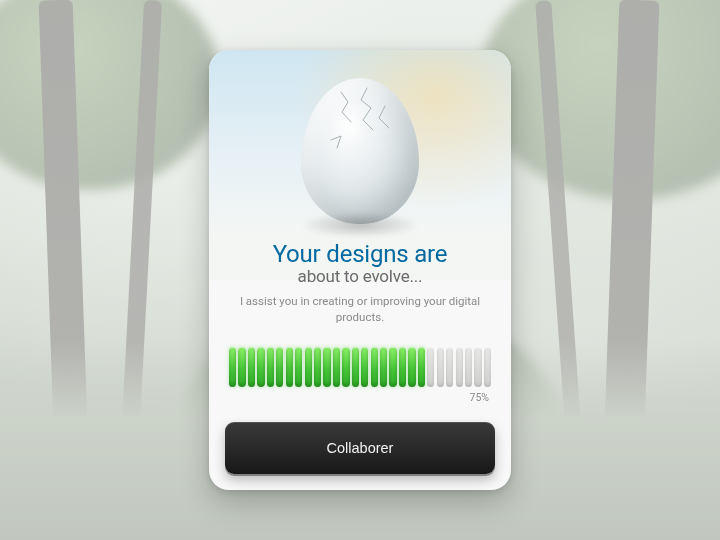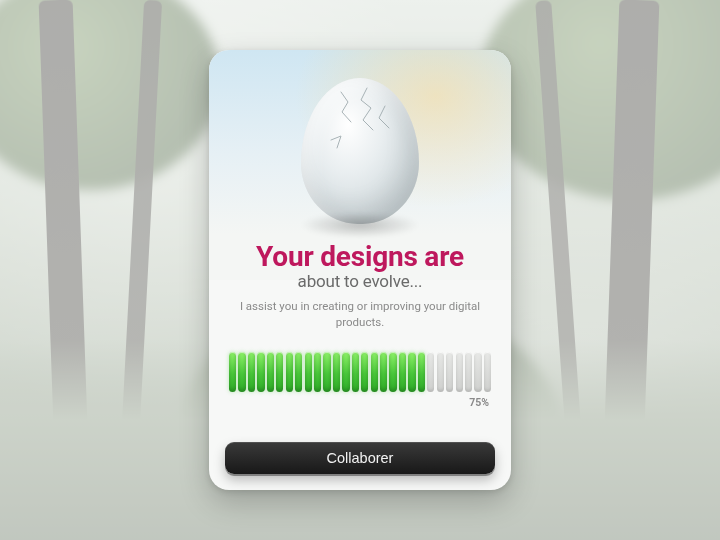--- a/index.html
+++ b/index.html
@@ -54,32 +54,32 @@
     position:relative;
   }
   .egg svg{position:absolute; inset:0;}
   .egg-shadow{
     position:absolute; left:50%; transform:translateX(-50%);
     bottom:-14px; width:120px; height:26px; border-radius:50%;
     background: radial-gradient(ellipse at center, rgba(0,0,0,0.22), rgba(0,0,0,0) 70%);
     filter:blur(2px);
   }
   .headline{ position:relative; text-align:center; margin-top:16px; padding:0 16px; }
-  .h1a{ font-size:28px; font-weight:700; letter-spacing:-0.2px; color:#be185d; }
+  .h1a{ font-size:24px; font-weight:400; letter-spacing:-0.2px; color:#0369a1; }
   .h1b{ font-size:17px; font-weight:400; letter-spacing:-0.2px; color:#6b6b6b; margin-top:-2px;}
   .sub{ font-size:11.5px; color:#8a8a8a; text-align:center; margin-top:8px; padding:0 30px; line-height:1.35;}
   
   .progress{ position:relative; margin:22px 20px 0; height:40px; display:flex; gap:2.2px; align-items:stretch; }
   .seg{ flex:1; border-radius:4px; background:linear-gradient(180deg,#e7e8e6,#cfd0ce); box-shadow: inset 0 1px 0 rgba(255,255,255,.7), inset 0 -2px 3px rgba(0,0,0,.12);}
   .seg.on{ background:linear-gradient(180deg,#8ff66a,#49c93a 55%,#2fae28); box-shadow: inset 0 1px 0 rgba(255,255,255,.55), inset 0 -2px 4px rgba(0,0,0,.25), 0 0 4px rgba(60,200,50,.35);}
   .pct{ position:absolute; right:22px; margin-top:4px; font-size:10.5px; color:#8a8a8a;}
-  .pct-row{position:relative; height:16px;font-weight:bold;}
+  .pct-row{position:relative; height:16px;}
   
   .cta{
-    margin:4px 16px 16px; height:32px;
+    margin:4px 16px 16px; height:52px;
     border:none; border-radius:9px;
     background:linear-gradient(180deg,#3a3a3a,#181818);
     color:#f2f2f2; font-size:14.5px; font-weight:500;
     box-shadow: inset 0 1px 0 rgba(255,255,255,.12), 0 2px 0 rgba(0,0,0,.35), 0 6px 12px rgba(0,0,0,.25);
     cursor:pointer;
   }
   .spacer{flex:1;}
 </style>
 </head>
 <body>

